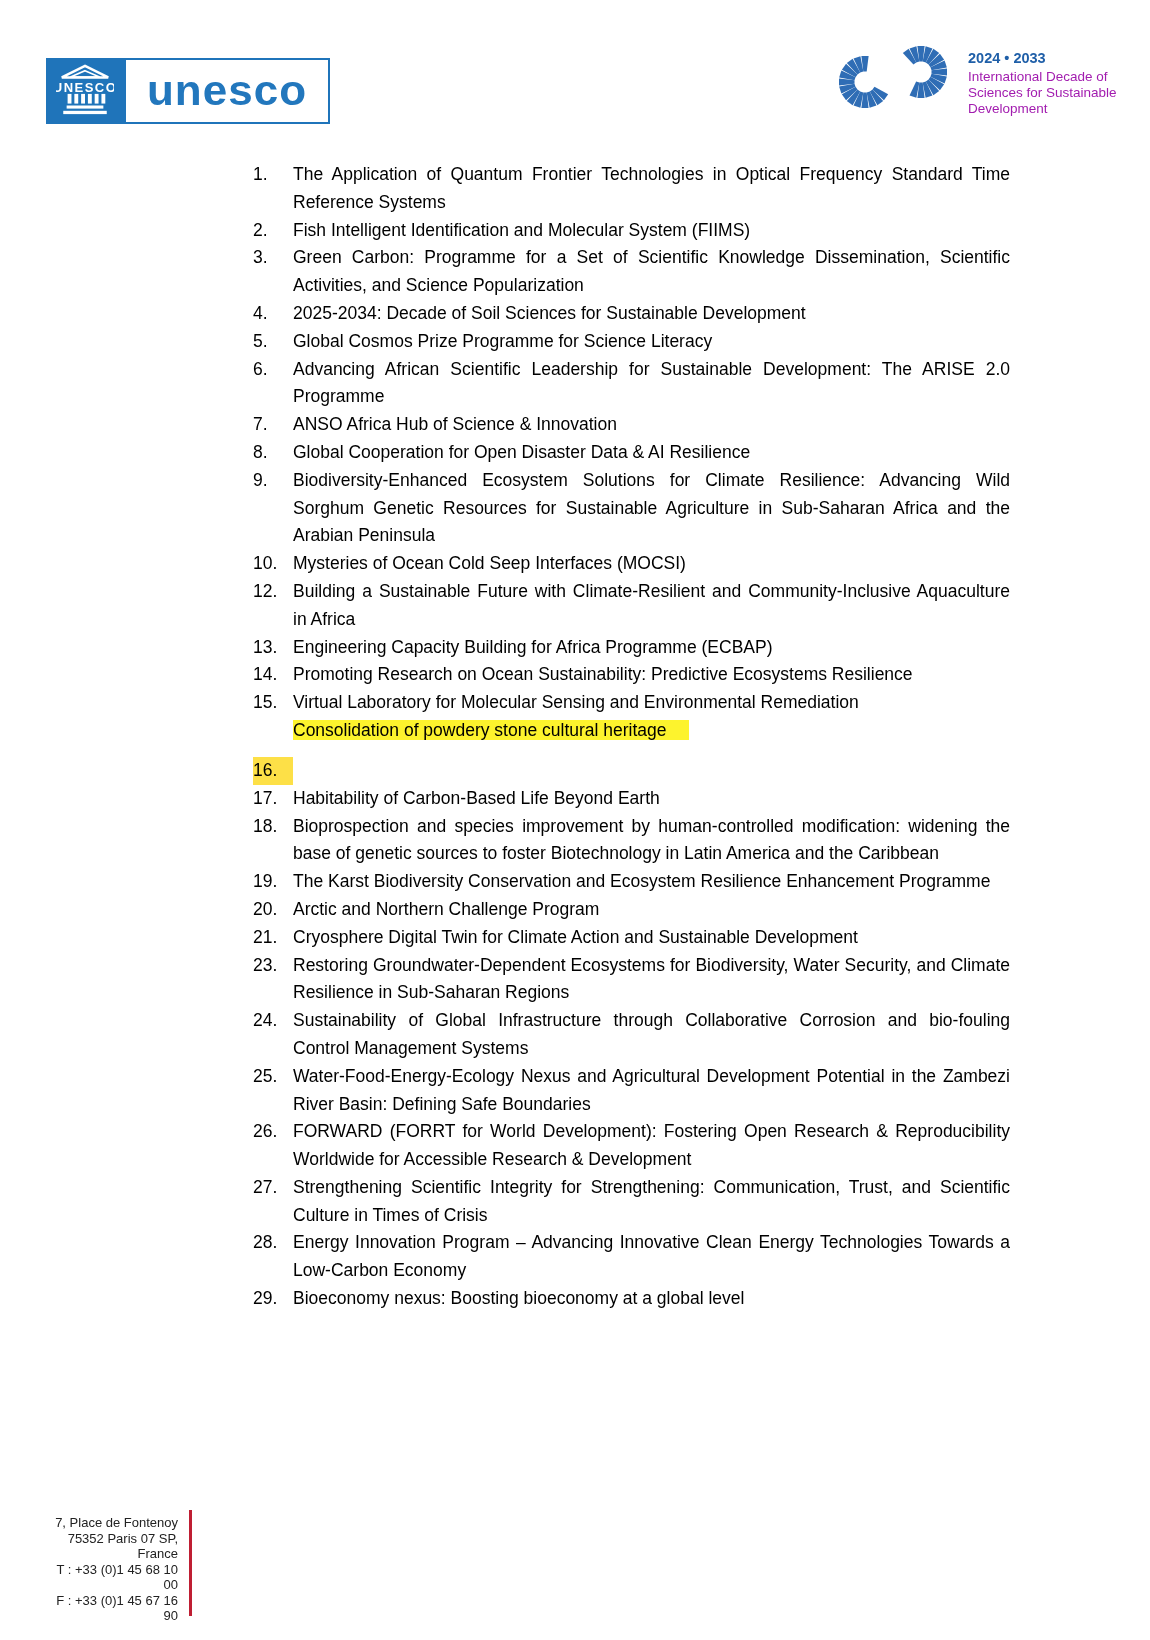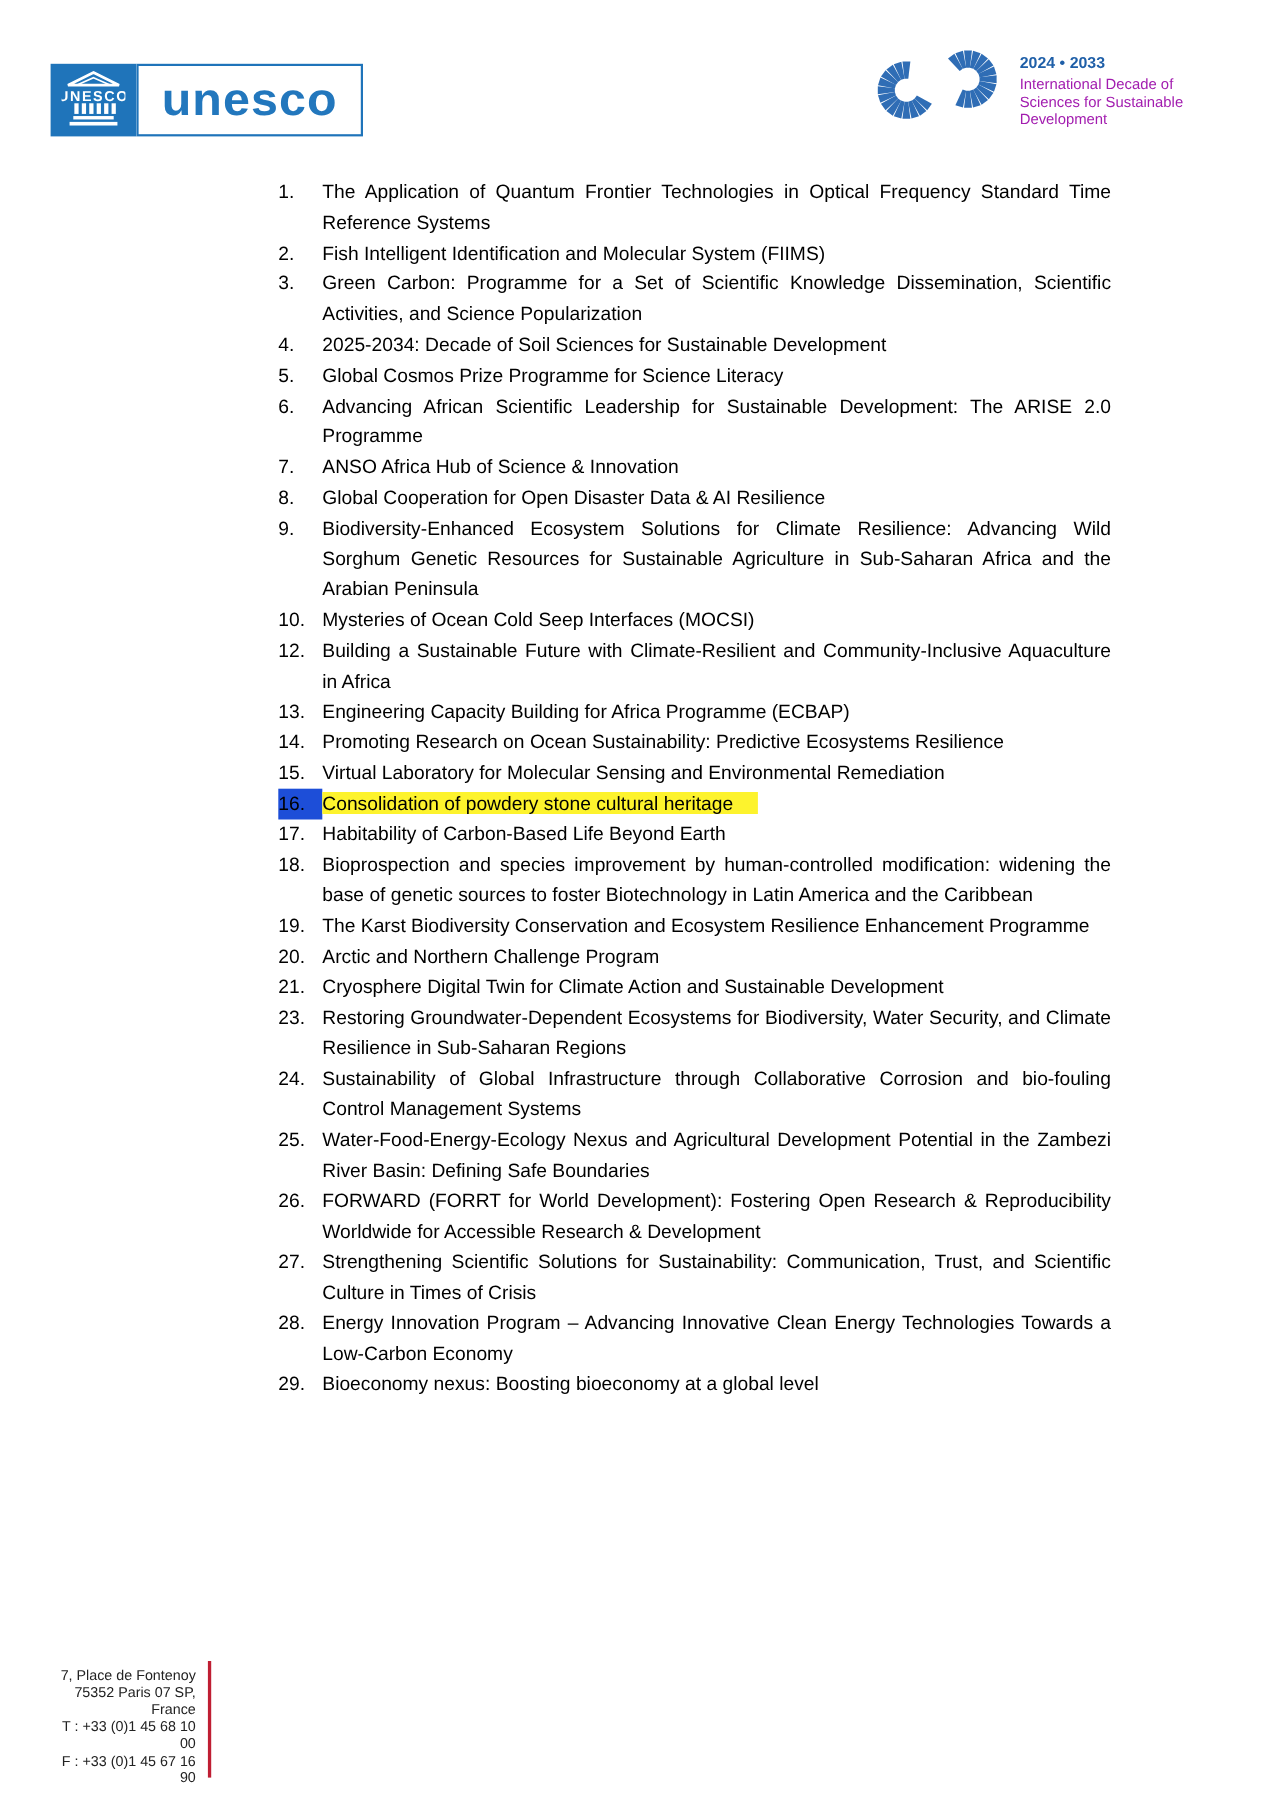--- a/index.html
+++ b/index.html
@@ -24,39 +24,39 @@
   .unesco-wordbox{
     width:202px;height:62px;border:2px solid #1f74ba;background:#ffffff;
     display:flex;align-items:center;justify-content:center;
   }
   .unesco-wordmark{
     color:#2277bd;font-weight:bold;font-size:44px;line-height:1;
     letter-spacing:1px;transform:scaleY(0.95);
   }
 
   .idssd-logo{
-    position:absolute;left:795px;top:40px;
+    position:absolute;left:836px;top:40px;
     display:flex;align-items:flex-start;justify-content:space-between;
   }
   .idssd-icon{width:122px;height:74px;}
   .idssd-text{margin-left:10px;margin-top:10px;}
   .idssd-years{font-weight:bold;font-size:14.5px;color:#1f5fa8;margin-bottom:3px;}
   .idssd-line{font-size:13.5px;line-height:16px;color:#a21caf;}
 
   
   .content{position:absolute;left:253px;top:161px;width:757px;}
   .doc-title{
     font-weight:bold;font-size:20.5px;line-height:28px;color:#000;
     text-align:justify;margin:0 0 23px 0;
   }
   .plist{margin:0;padding:0;list-style:none;}
   .item{display:flex;font-size:17.5px;line-height:27.8px;color:#000;}
   .item .num{flex:0 0 40px;}
   .item .itxt{flex:1;text-align:justify;}
-  .item.highlight .num{background:#1d4ed8;}
+  .item.highlight .num{background:#fde047;margin-top:40px;}
   .item.highlight .itxt .txt-inner{background:#fdf32d;box-decoration-break:clone;padding-right:22px;}
 
   
   .footer{
     position:absolute;left:42px;top:1510px;
     display:flex;align-items:stretch;
   }
   .footer-text{
     width:136px;text-align:right;font-size:13px;line-height:15.5px;color:#222;
     padding-top:5px;
@@ -250,21 +250,21 @@
     <div class="itxt"><span class="txt-inner">Water-Food-Energy-Ecology Nexus and Agricultural Development Potential in the Zambezi River Basin: Defining Safe Boundaries</span></div>
   </li>
 
   <li class="item">
     <span class="num">26.</span>
     <div class="itxt"><span class="txt-inner">FORWARD (FORRT for World Development): Fostering Open Research &amp; Reproducibility Worldwide for Accessible Research &amp; Development</span></div>
   </li>
 
   <li class="item">
     <span class="num">27.</span>
-    <div class="itxt"><span class="txt-inner">Strengthening Scientific Solutions for Sustainability: Communication, Trust, and Scientific Culture in Times of Crisis</span></div>
+    <div class="itxt"><span class="txt-inner">Strengthening Scientific Integrity for Strengthening: Communication, Trust, and Scientific Culture in Times of Crisis</span></div>
   </li>
 
   <li class="item">
     <span class="num">28.</span>
     <div class="itxt"><span class="txt-inner">Energy Innovation Program – Advancing Innovative Clean Energy Technologies Towards a Low-Carbon Economy</span></div>
   </li>
 
   <li class="item">
     <span class="num">29.</span>
     <div class="itxt"><span class="txt-inner">Bioeconomy nexus: Boosting bioeconomy at a global level</span></div>

